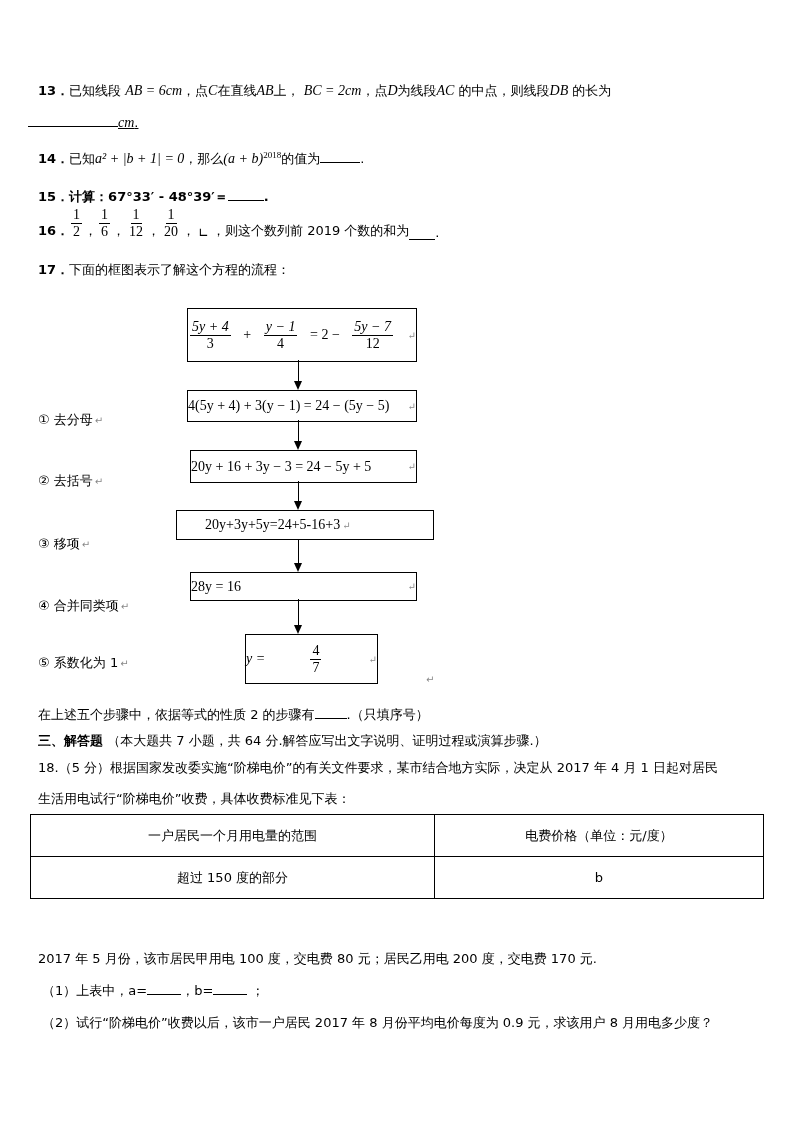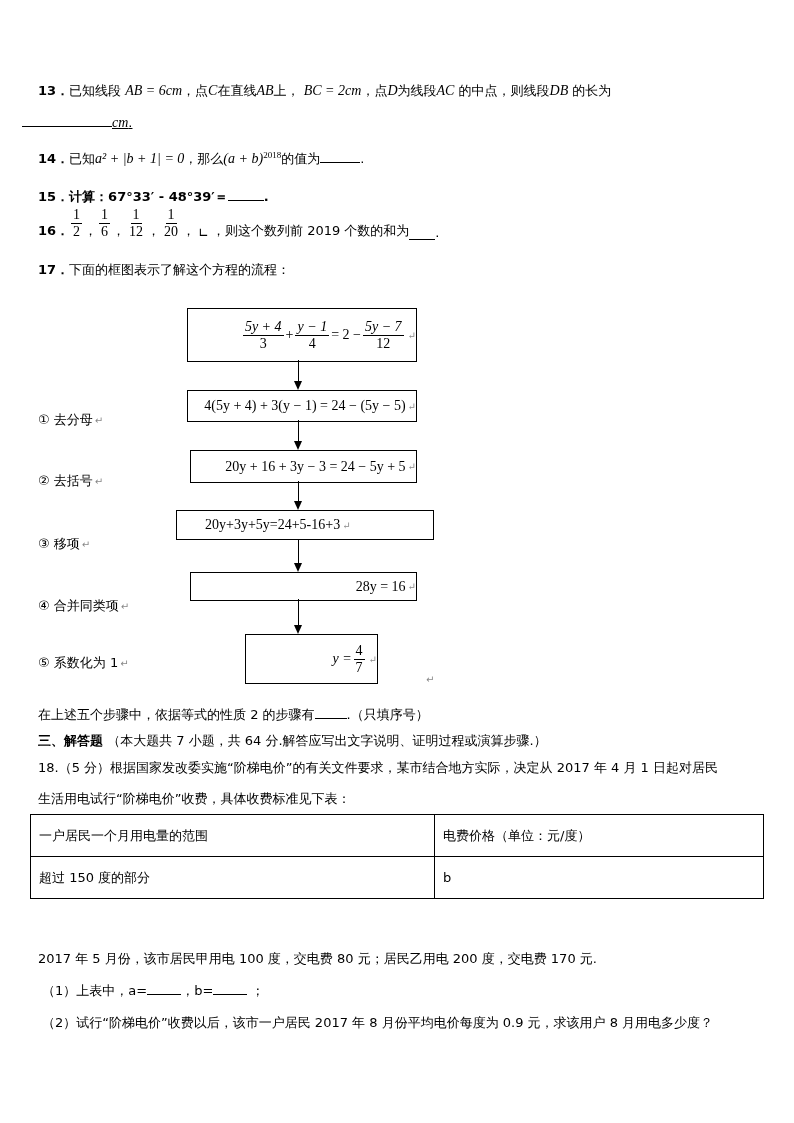--- a/index.html
+++ b/index.html
@@ -7,42 +7,42 @@
          font-family:"DejaVu Sans", "Liberation Sans", sans-serif; color:#000; font-size:13px; }
   .abs { position:absolute; white-space:nowrap; }
   .b { font-weight:bold; }
   .m { font-family:"Liberation Serif", "DejaVu Serif", serif; font-style:italic; font-size:14px; }
   .mr { font-family:"Liberation Serif", "DejaVu Serif", serif; font-size:14px; }
   .blank { display:inline-block; border-bottom:1px solid #000; height:12px; vertical-align:baseline; }
   .frac { display:inline-flex; flex-direction:column; align-items:center; vertical-align:middle;
           font-family:"Liberation Serif", "DejaVu Serif", serif; font-size:14px; line-height:16px; margin:0 2px; }
   .frac .num { border-bottom:1px solid #000; padding:0 2px; }
   .frac .den { padding:0 2px; }
-  .box { position:absolute; border:1px solid #000; background:#fff; display:flex; align-items:center; justify-content:flex-end;
+  .box { position:absolute; border:1px solid #000; background:#fff; display:flex; align-items:center; justify-content:space-between;
          font-family:"Liberation Serif", "DejaVu Serif", serif; font-size:14px; }
   .box.left { justify-content:flex-start; padding-left:28px; box-sizing:border-box; }
   .vline { position:absolute; width:1px; background:#000; }
   .arrowhead { position:absolute; width:0; height:0; border-left:4px solid transparent; border-right:4px solid transparent; border-top:9px solid #000; }
   .step { position:absolute; font-size:13px; }
   .ret { color:#888; font-size:10px; font-style:normal; margin-left:2px; }
-  table.price { position:absolute; left:30px; top:814px; width:734px; border-collapse:collapse; }
+  table.price { position:absolute; left:30px; top:814px; width:734px; border-collapse:collapse;text-align:center; }
   table.price td { border:1px solid #000; height:41px; padding:0 8px; font-size:13px; }
   table.price td.c1 { width:387px; }
 </style>
 </head>
 <body>
 
 <div class="abs" style="left:38px; top:82px;">
   <span class="b">13．</span><span>已知线段</span>
   <span class="m">AB = 6cm</span><span>，点</span><span class="m">C</span><span>在直线</span><span class="m">AB</span><span>上，</span>
   <span class="m">BC = 2cm</span><span>，点</span><span class="m">D</span><span>为线段</span><span class="m">AC</span>
   <span>的中点，则线段</span><span class="m">DB</span>
   <span>的长为</span>
 </div>
-<div class="abs" style="left:22px; top:114px;text-decoration:underline;">
+<div class="abs" style="left:28px; top:114px;text-decoration:underline;">
   <span class="blank" style="width:90px;"></span><span class="m">cm</span><span>.</span>
 </div>
 
 <div class="abs" style="left:38px; top:150px;">
   <span class="b">14．</span><span>已知</span><span class="m">a² + |b + 1| = 0</span><span>，那么</span><span class="m">(a + b)</span><sup class="mr" style="font-size:9px;">2018</sup><span>的值为</span><span class="blank" style="width:40px;"></span><span>.</span>
 </div>
 
 <div class="abs b" style="left:38px; top:188px;">
   <span>15．</span><span>计算：67°33′ - 48°39′＝</span><span class="blank" style="width:36px;"></span><span>.</span>
 </div>

